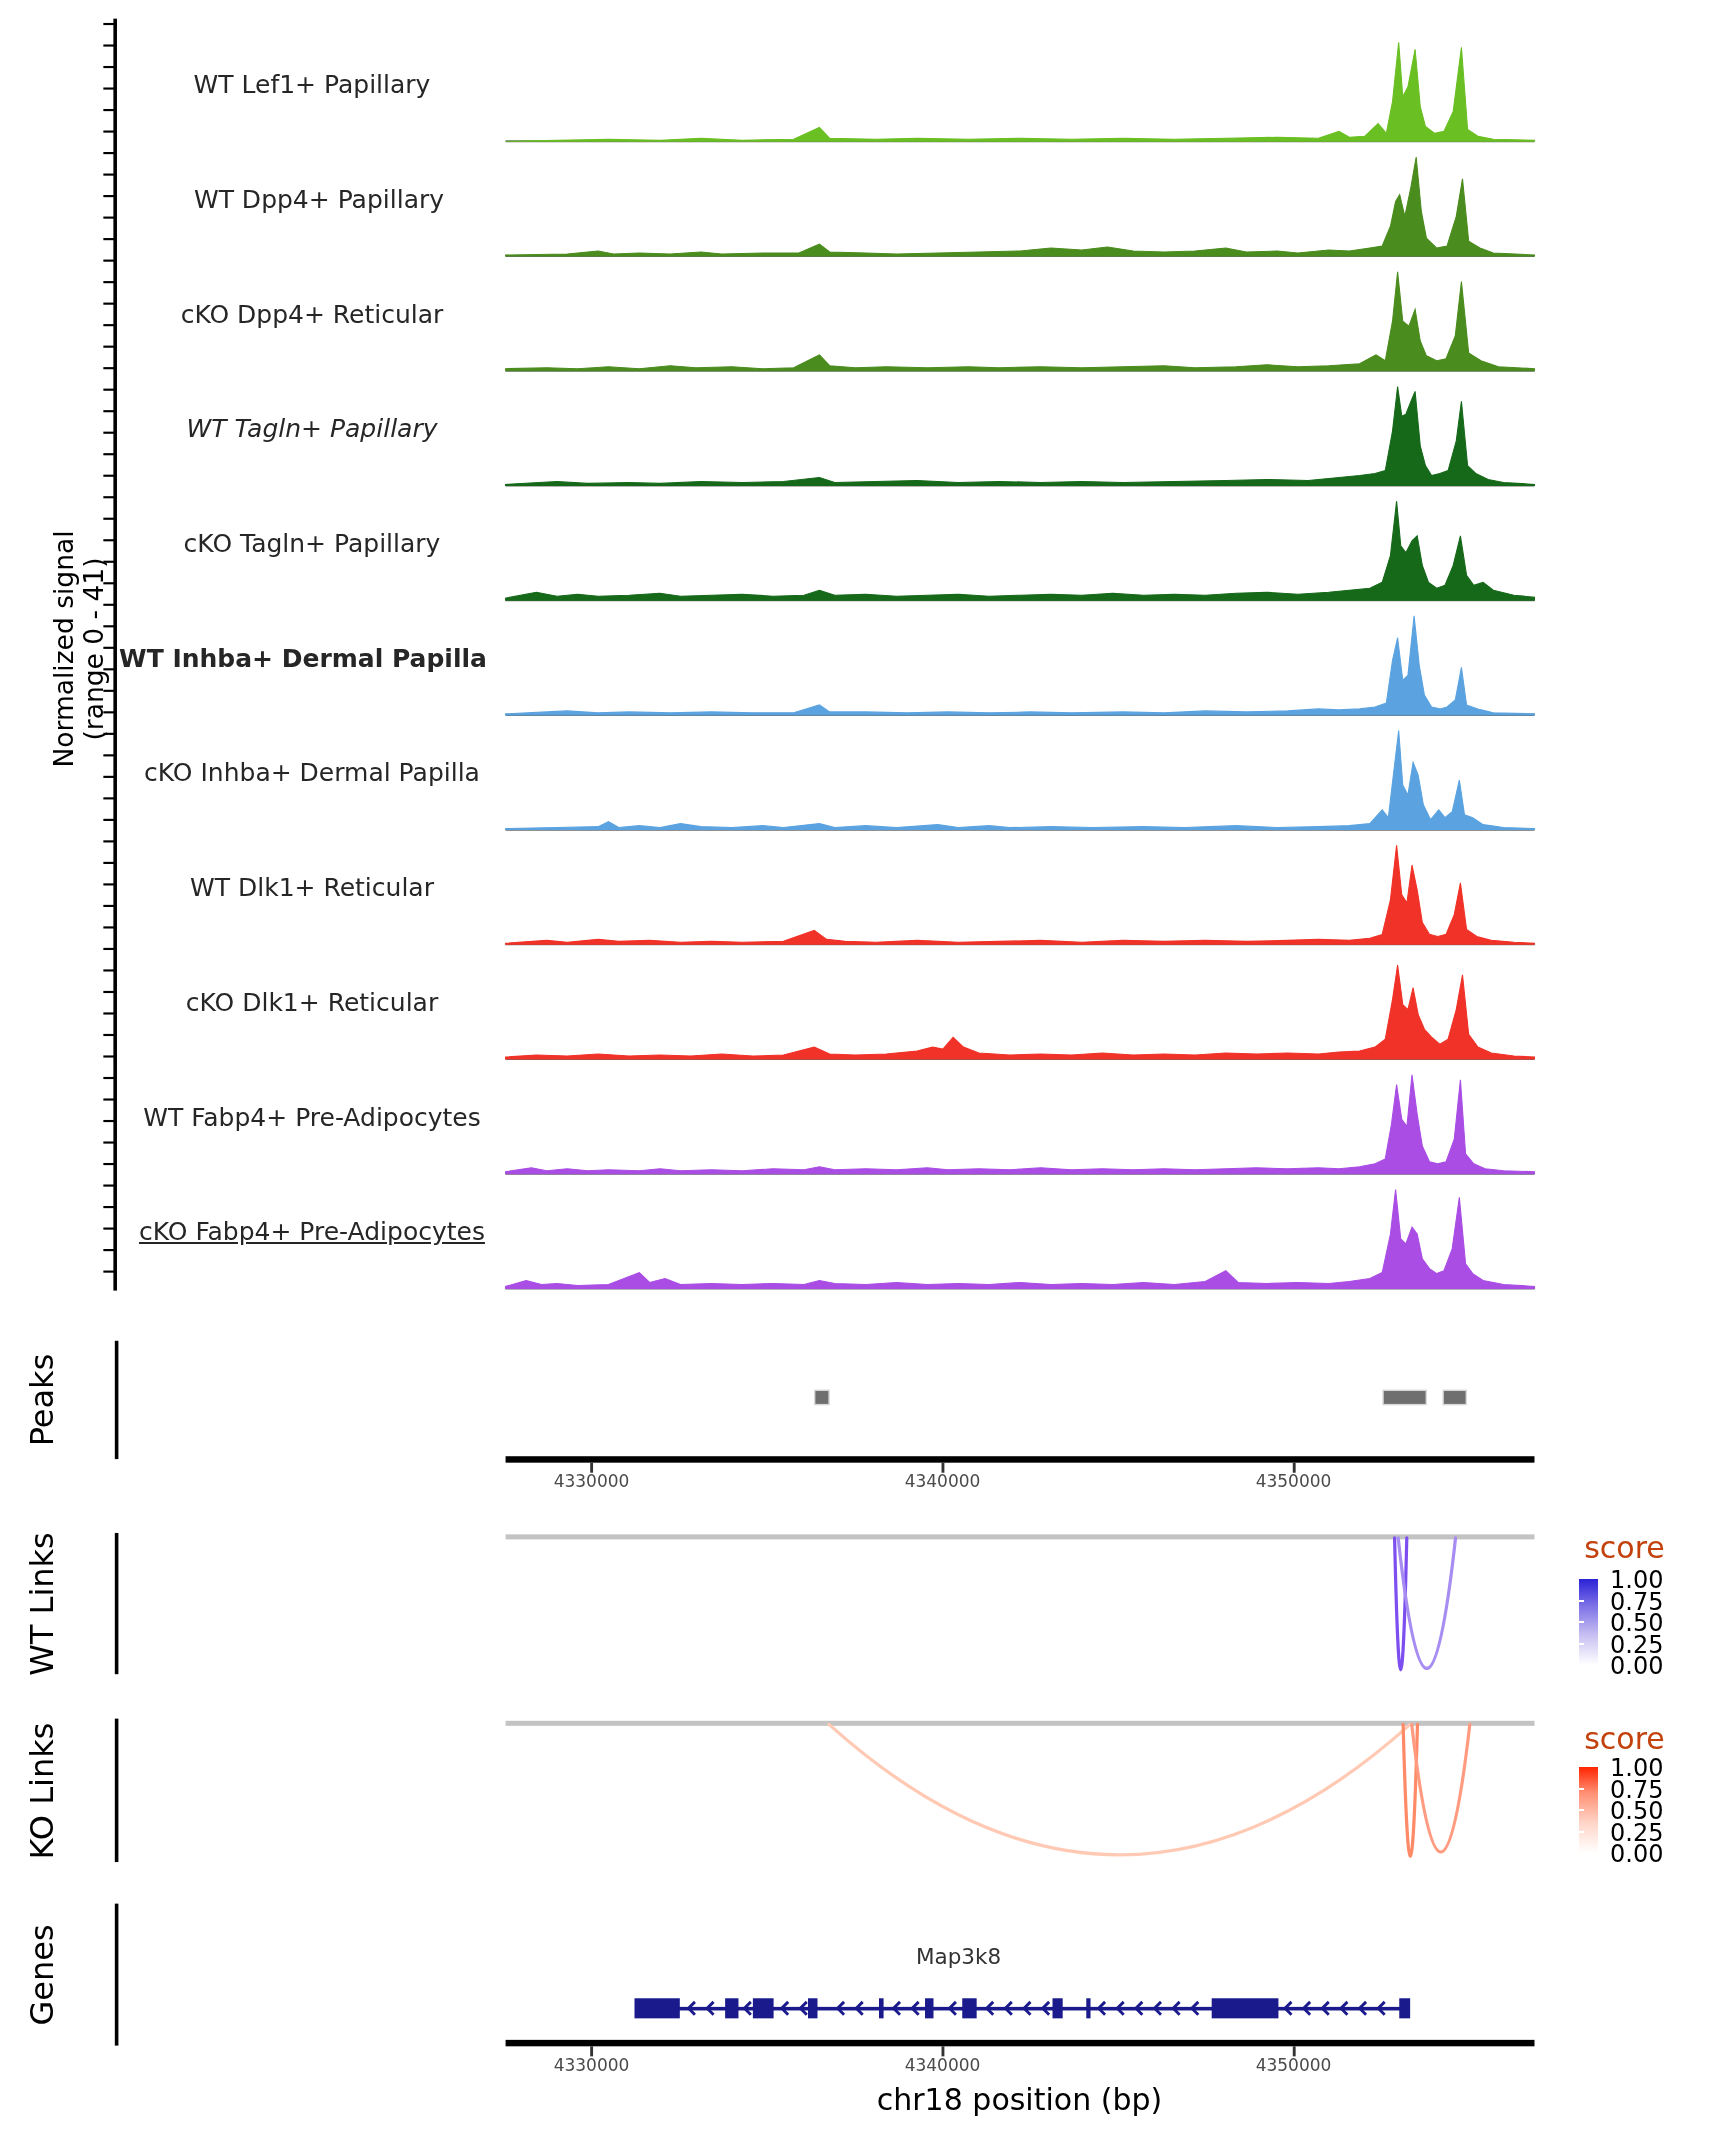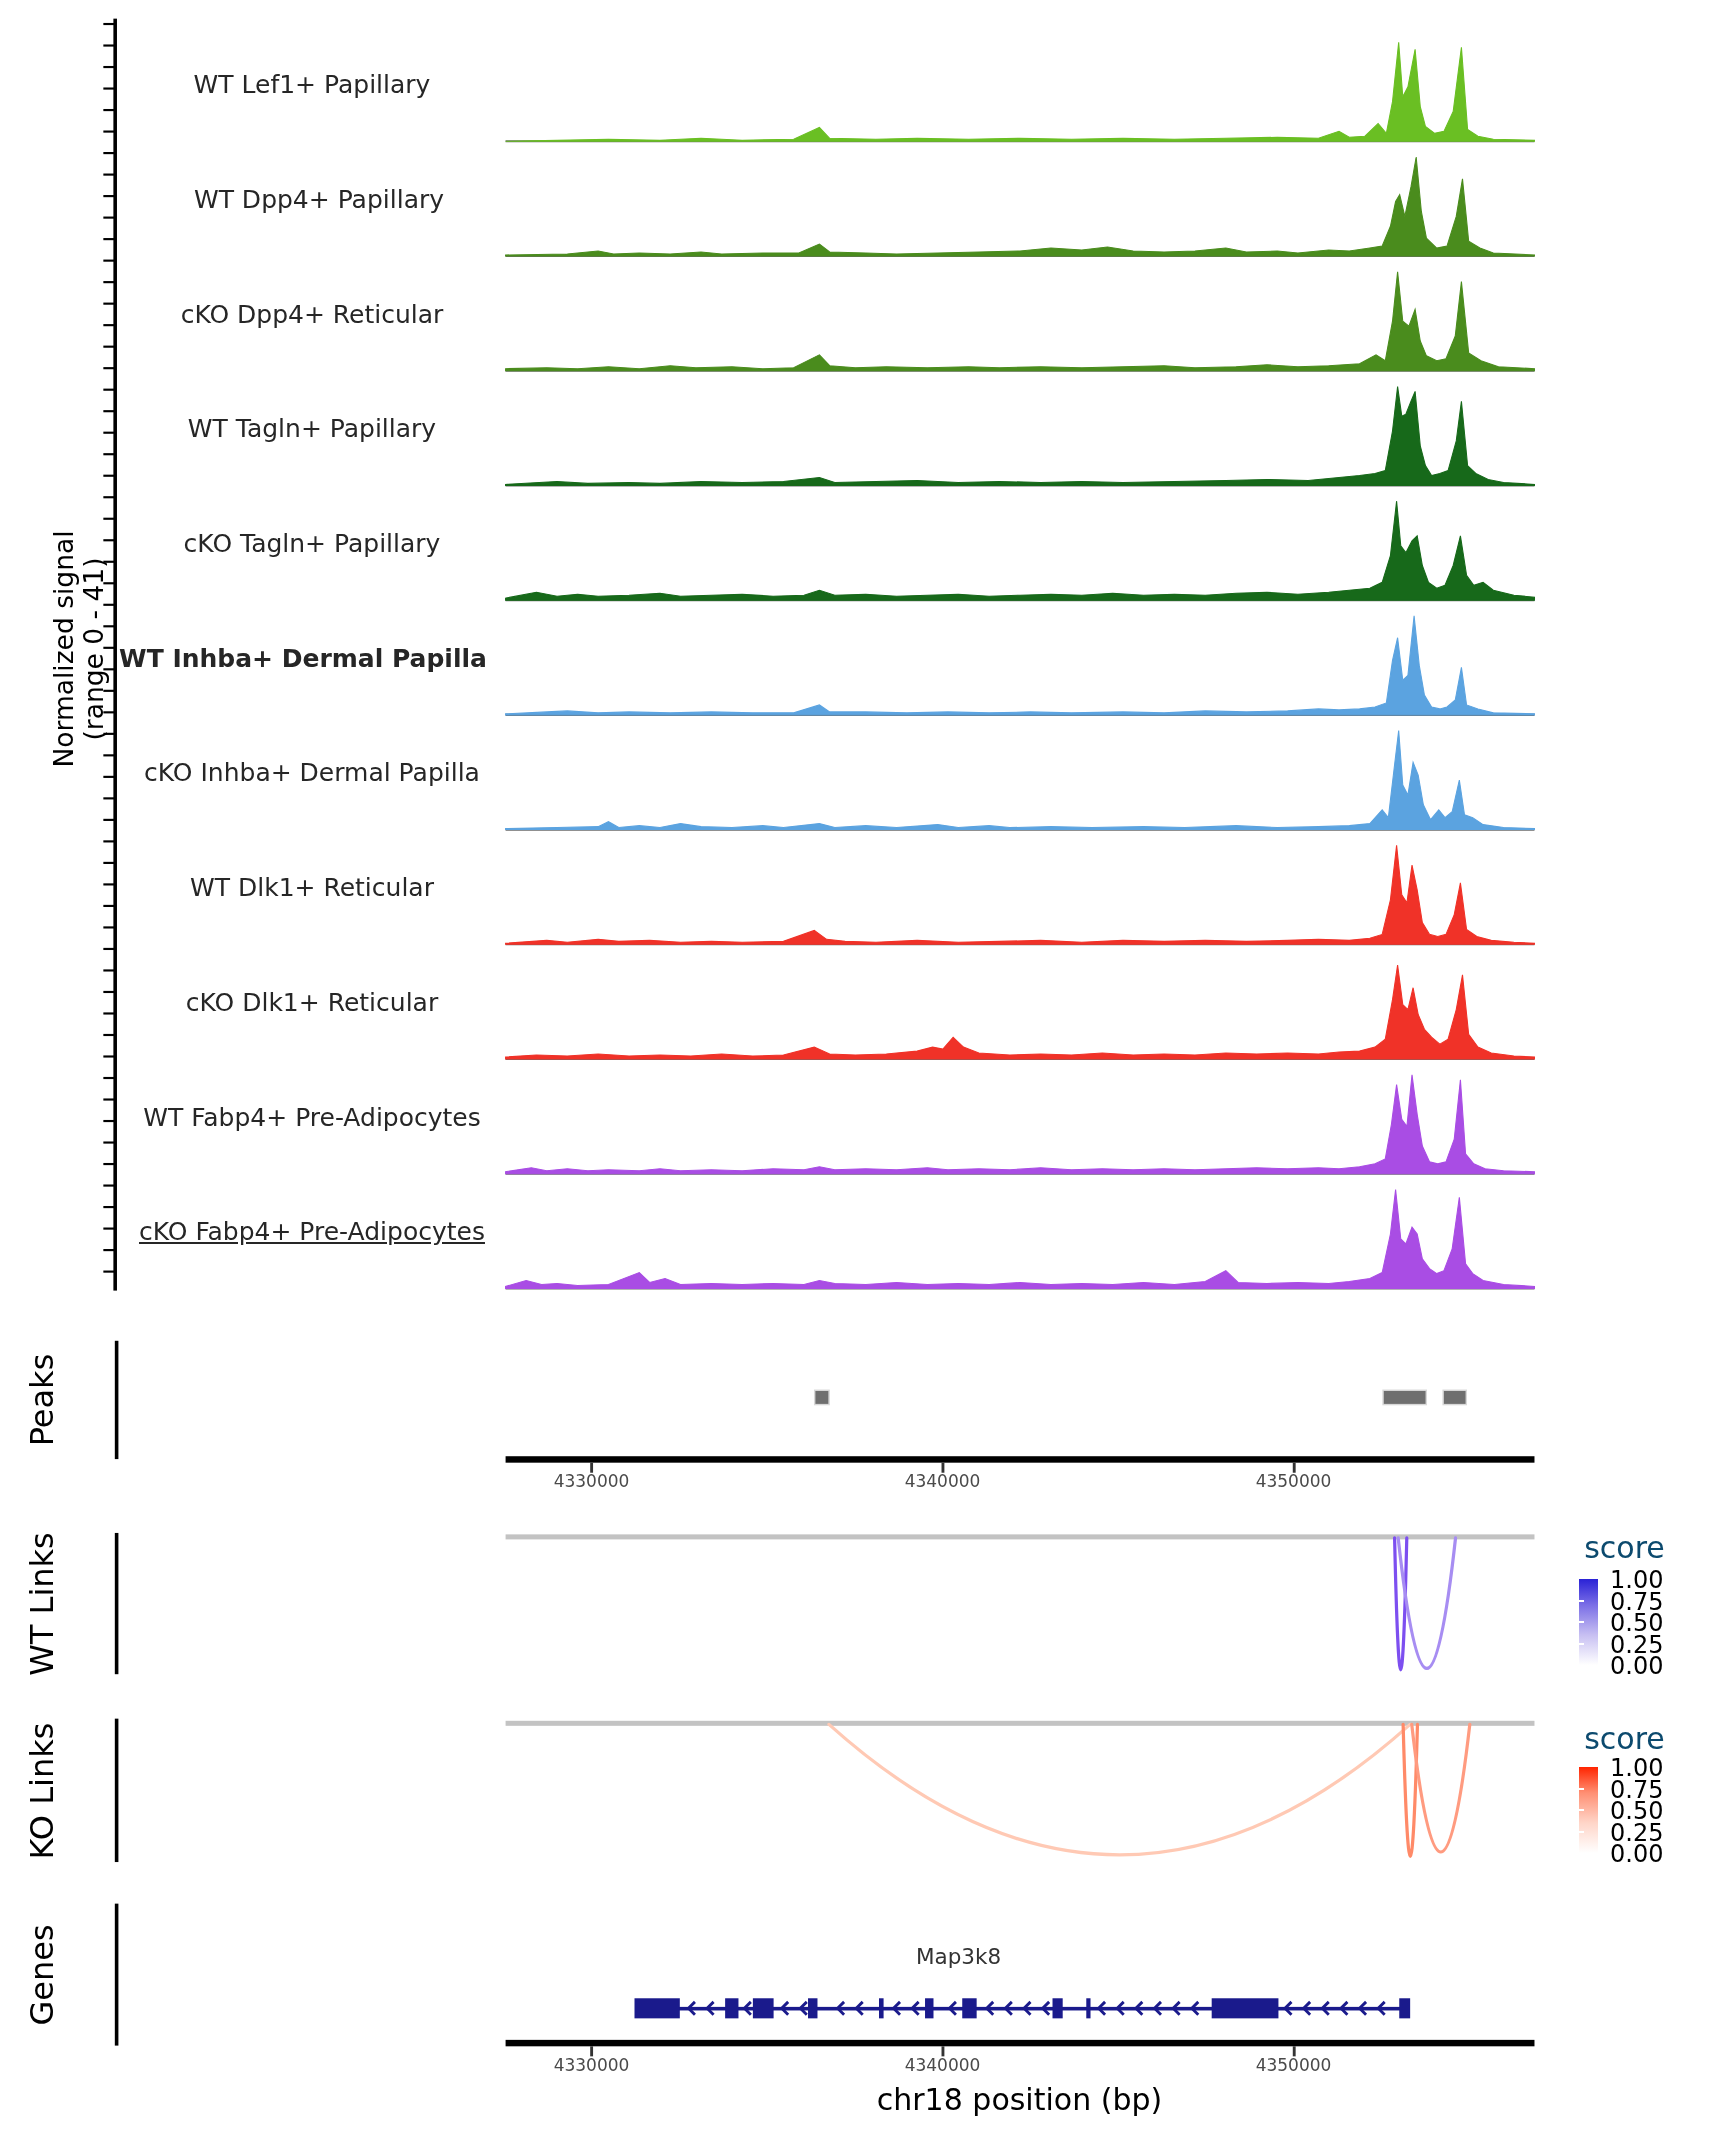--- a/index.html
+++ b/index.html
@@ -7,21 +7,21 @@
           font-family:"DejaVu Sans","Liberation Sans",sans-serif;color:#1a1a1a;}
   #stage{position:absolute;left:0;top:0;}
   .track-label{position:absolute;width:430px;text-align:center;font-size:25px;color:#262626;white-space:nowrap;}
   .side-label{position:absolute;width:258px;height:40px;display:flex;align-items:center;justify-content:center;
               font-size:32px;color:#000;transform:rotate(-90deg);white-space:nowrap;}
   .ylab{position:absolute;width:574px;height:34px;display:flex;align-items:center;justify-content:center;
         font-size:26.5px;color:#000;transform:rotate(-90deg);white-space:nowrap;}
   .tick-label{position:absolute;width:229px;text-align:center;font-size:17px;color:#4a4a4a;}
   .xlabel{position:absolute;width:645px;text-align:center;font-size:30px;color:#000;}
   .gene-name{position:absolute;width:215px;text-align:left;font-size:21.5px;color:#333;}
-  .legend-title{position:absolute;width:143px;text-align:center;font-size:30px;color:#0c4a6e;}
+  .legend-title{position:absolute;width:143px;text-align:center;font-size:30px;color:#c2410c;}
   .legend-bar{position:absolute;width:18.6px;height:86px;}
   .legend-bar.wt{background:linear-gradient(to bottom,#2a22d6 0%,#7a6ee6 30%,#c7bff2 65%,#ffffff 100%);}
   .legend-bar.ko{background:linear-gradient(to bottom,#ff2400 0%,#ff8f73 30%,#ffd5c8 65%,#ffffff 100%);}
   .legend-tick{position:absolute;width:93px;font-size:24px;color:#000;text-align:left;}
   .lbar-mark{position:absolute;width:5px;height:2.2px;background:#fff;}
 </style>
 </head>
 <body>
 
 <div class="canvas">
@@ -211,21 +211,21 @@
   <div class="legend-tick" style="left:1610px;top:1754px;">1.00</div>
   <div class="legend-tick" style="left:1610px;top:1776px;">0.75</div>
   <div class="legend-tick" style="left:1610px;top:1797px;">0.50</div>
   <div class="legend-tick" style="left:1610px;top:1819px;">0.25</div>
   <div class="legend-tick" style="left:1610px;top:1840px;">0.00</div>
 
   <div id="track-labels">
       <div class="track-label" style="left: 97px; top: 70px;">WT Lef1+ Papillary</div>
       <div class="track-label" style="left: 104px; top: 185px;">WT Dpp4+ Papillary</div>
       <div class="track-label" style="left: 97px; top: 300px;">cKO Dpp4+ Reticular</div>
-      <div class="track-label" style="left: 97px; top: 414px;">WT Tagln+ Papillary</div>
+      <div class="track-label" style="left: 97px; top: 414px; font-style: italic;">WT Tagln+ Papillary</div>
       <div class="track-label" style="left: 97px; top: 529px;">cKO Tagln+ Papillary</div>
       <div class="track-label" style="left: 88px; top: 644px; font-weight: bold;">WT Inhba+ Dermal Papilla</div>
       <div class="track-label" style="left: 97px; top: 758px;">cKO Inhba+ Dermal Papilla</div>
       <div class="track-label" style="left: 97px; top: 873px;">WT Dlk1+ Reticular</div>
       <div class="track-label" style="left: 97px; top: 988px;">cKO Dlk1+ Reticular</div>
       <div class="track-label" style="left: 97px; top: 1103px;">WT Fabp4+ Pre-Adipocytes</div>
       <div class="track-label" style="left: 97px; top: 1217px; text-decoration: underline;">cKO Fabp4+ Pre-Adipocytes</div>
     </div>
 </div>
 

